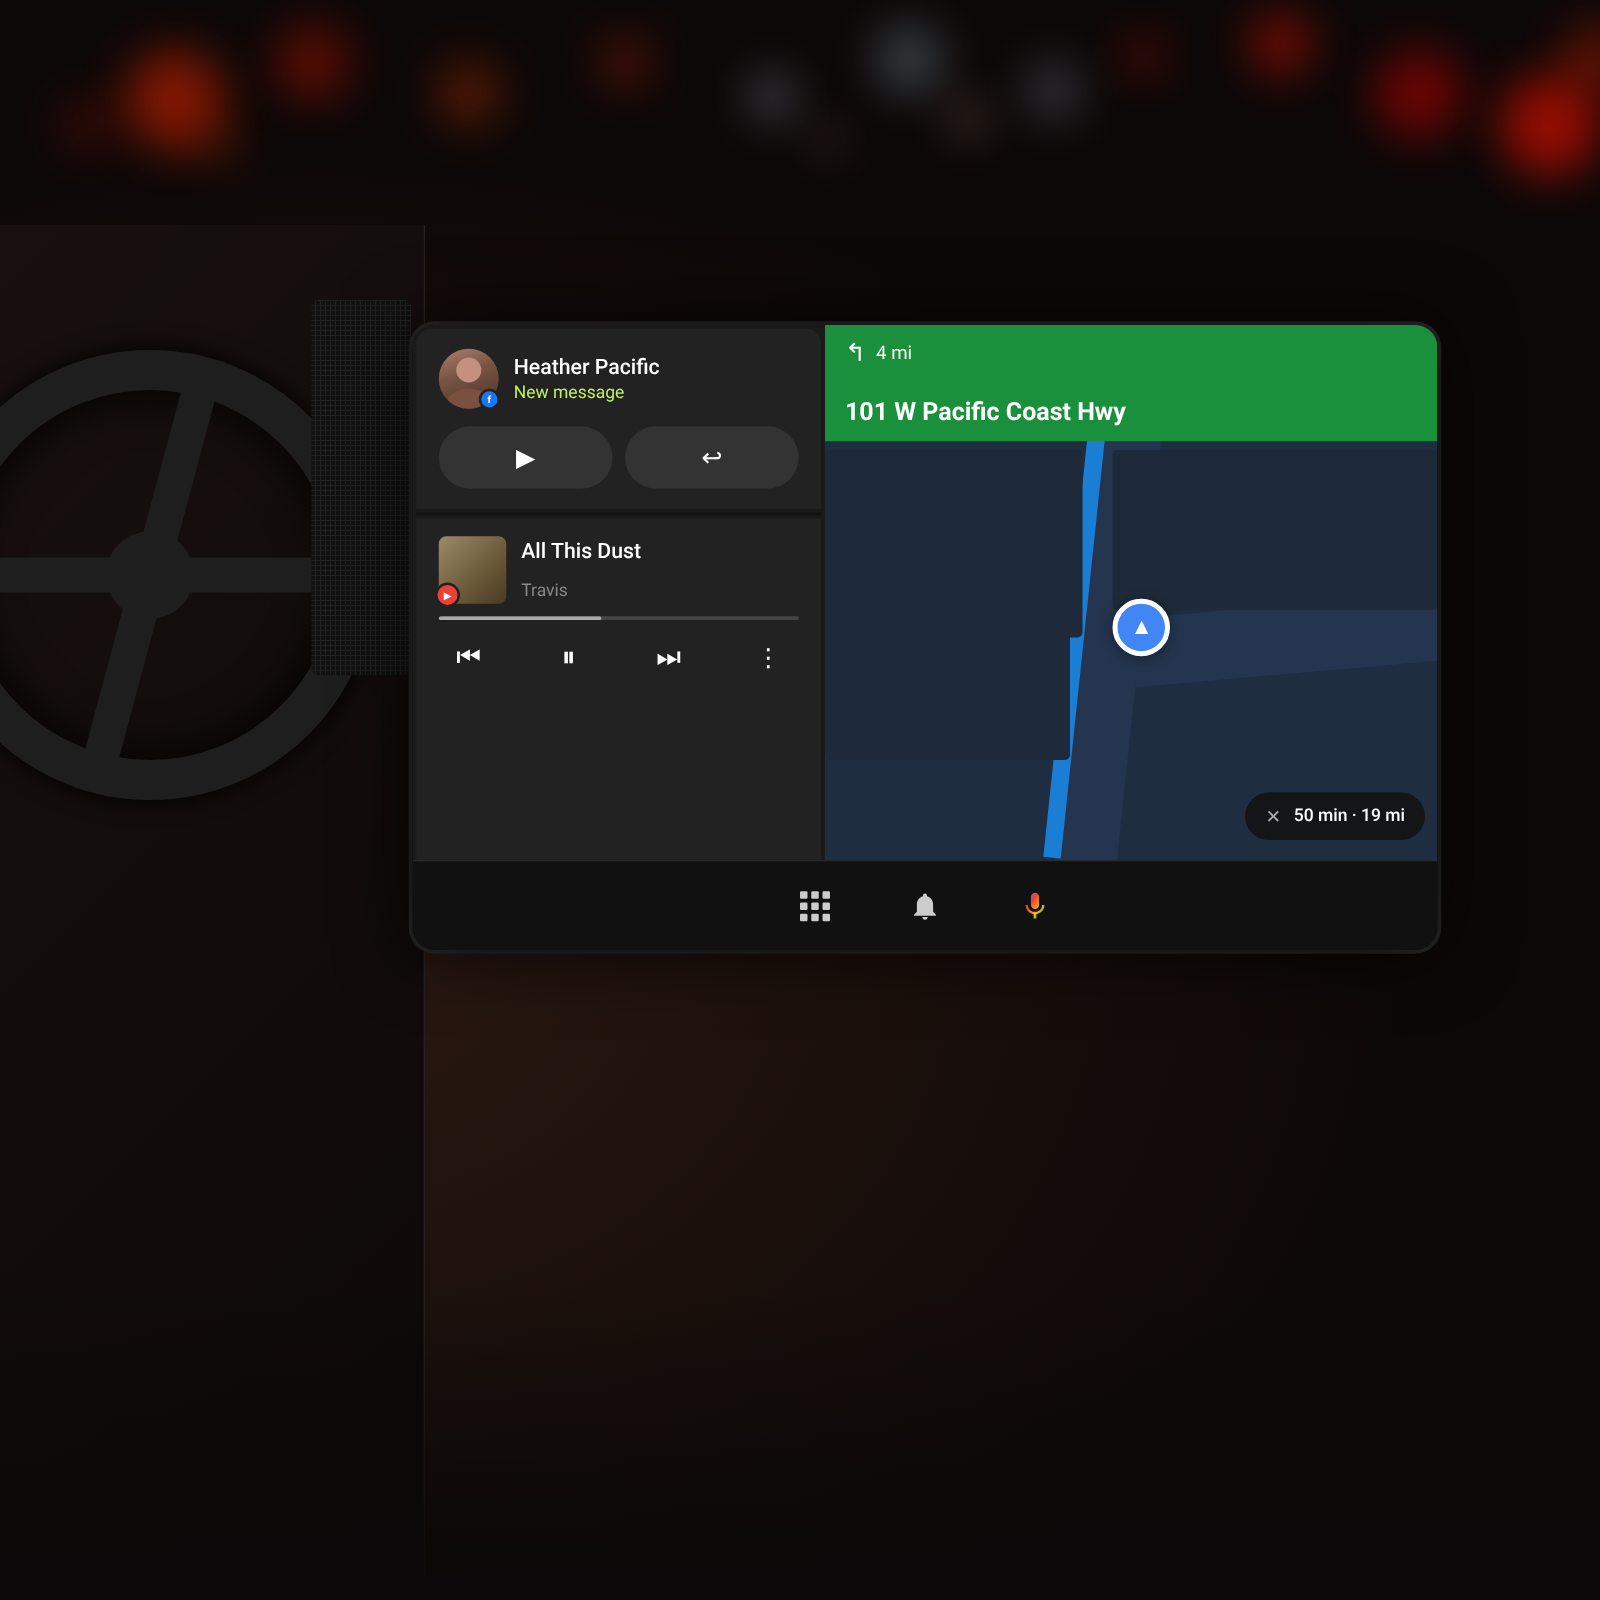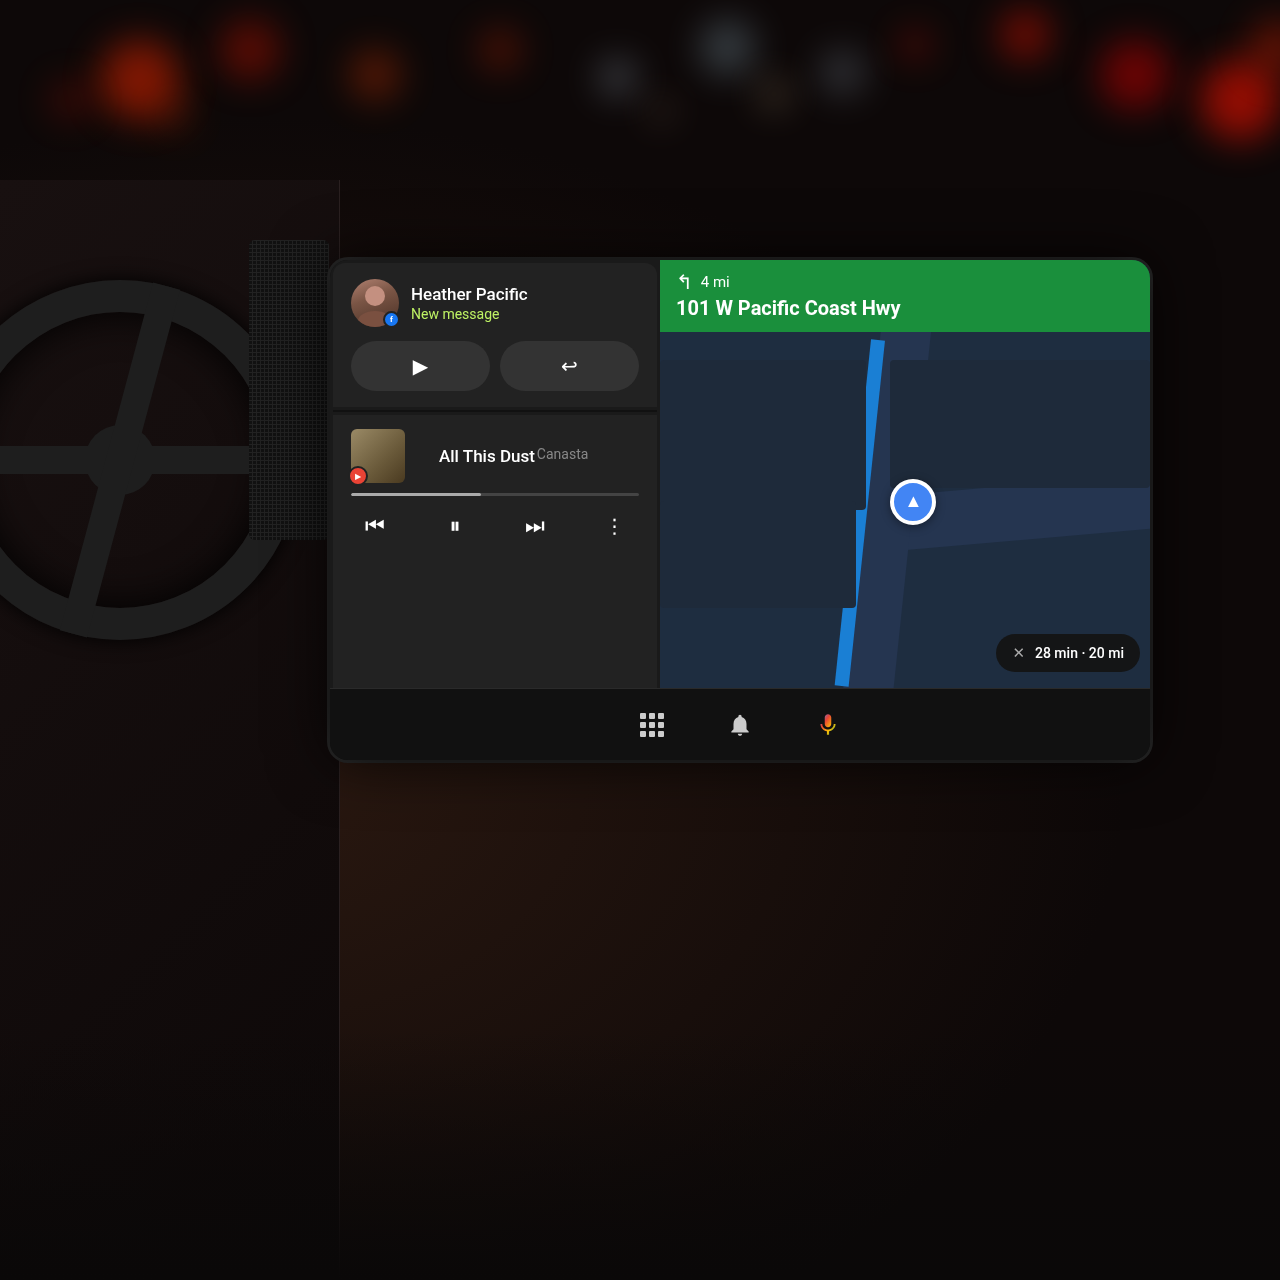--- a/index.html
+++ b/index.html
@@ -138,22 +138,22 @@
     }
 
     .music-info {
       display: flex;
       align-items: center;
       gap: 12px;
     }
 
     .music-text {
       display: flex;
-      gap: 2px;
-      margin-left: 22px;
+      flex-direction: column;
+      gap: 14px;
     }
 
     .song-title {
       color: #fff;
       font-size: 17px;
       font-weight: 500;
     }
 
     .artist-name {
       color: #888;
@@ -261,20 +261,21 @@
       font-size: 15px;
       display: flex;
       align-items: center;
       gap: 8px;
     }
 
     .nav-street {
       color: #fff;
       font-size: 20px;
       font-weight: 700;
+      margin-top: 21px;
     }
 
     
     .eta-card {
       position: absolute;
       bottom: 16px;
       right: 10px;
       background: rgba(20,20,20,0.95);
       border-radius: 20px;
       padding: 10px 16px;
@@ -466,21 +467,21 @@
               display: flex;
               align-items: center;
               justify-content: center;
               border: 2px solid #222;
             ">
               <span style="color:white;font-size:8px;">▶</span>
             </div>
           </div>
           <div class="music-text">
             <span class="song-title">All This Dust</span>
-            <span class="artist-name">Canasta</span>
+            <span class="artist-name">Travis</span>
           </div>
         </div>
 
         <div class="progress-bar">
           <div class="progress-fill" style="width: 45%;"></div>
         </div>
 
         <div class="music-controls">
           <button class="ctrl-btn">
             <span>⏮</span>
@@ -557,21 +558,21 @@
         display: flex;
         align-items: center;
         justify-content: center;
         box-shadow: 0 2px 10px rgba(0,0,0,0.4);
       ">
         <span style="color:white;font-size:18px;margin-top:-2px;">▲</span>
       </div>
 
       <div class="eta-card">
         <span style="color:#aaa;font-size:15px;cursor:pointer;">✕</span>
-        <span style="color:#fff;font-size:14px;font-weight:500;">28 min · 20 mi</span>
+        <span style="color:#fff;font-size:14px;font-weight:500;">50 min · 19 mi</span>
       </div>
     </div>
 
   </div>
 
   <div class="bottom-nav">
 
     <button class="nav-btn">
       <div class="grid-icon">
         <div class="grid-dot"></div>

